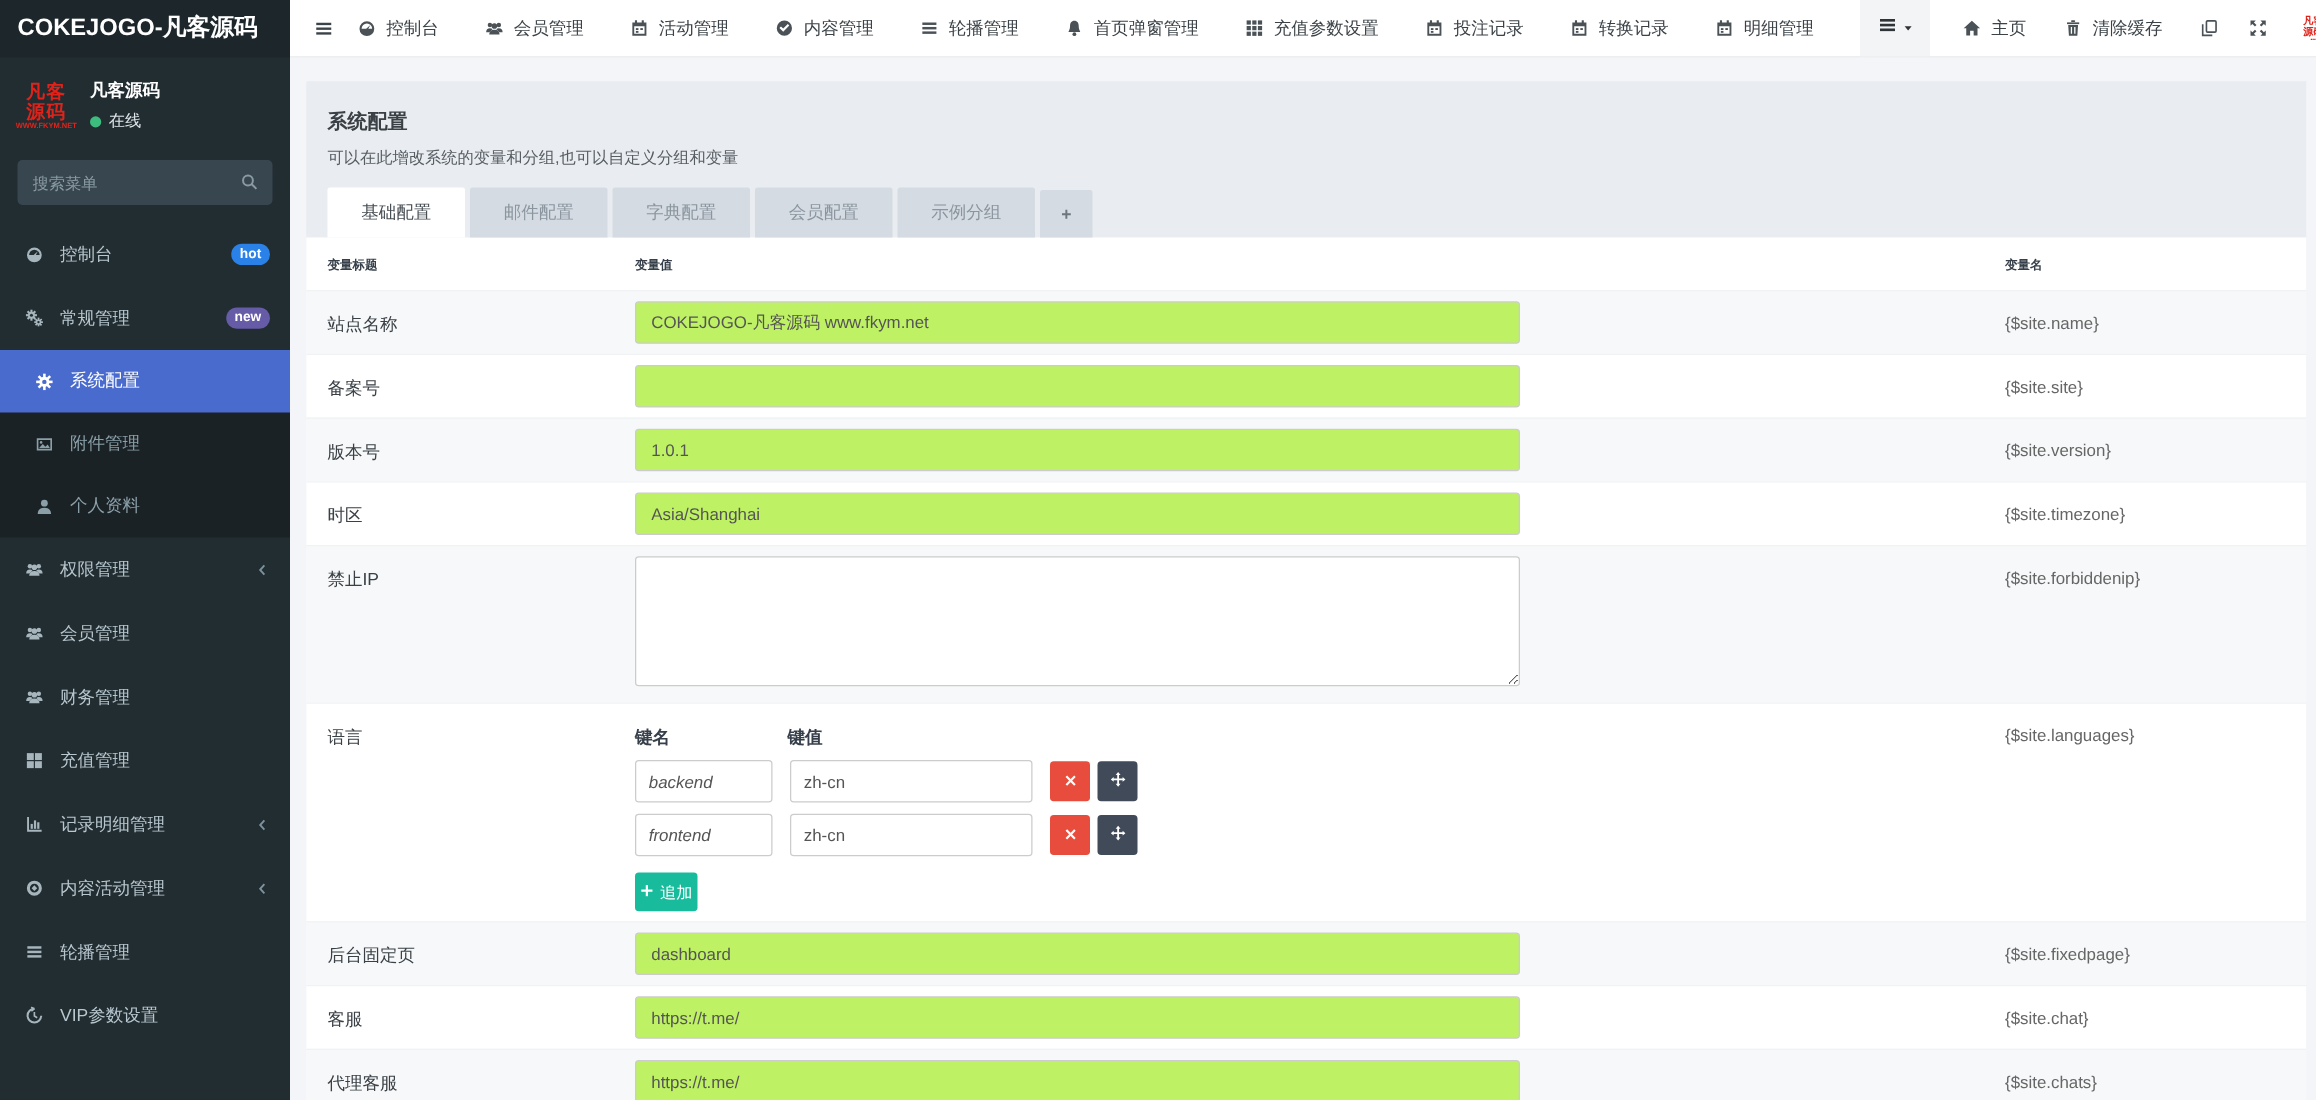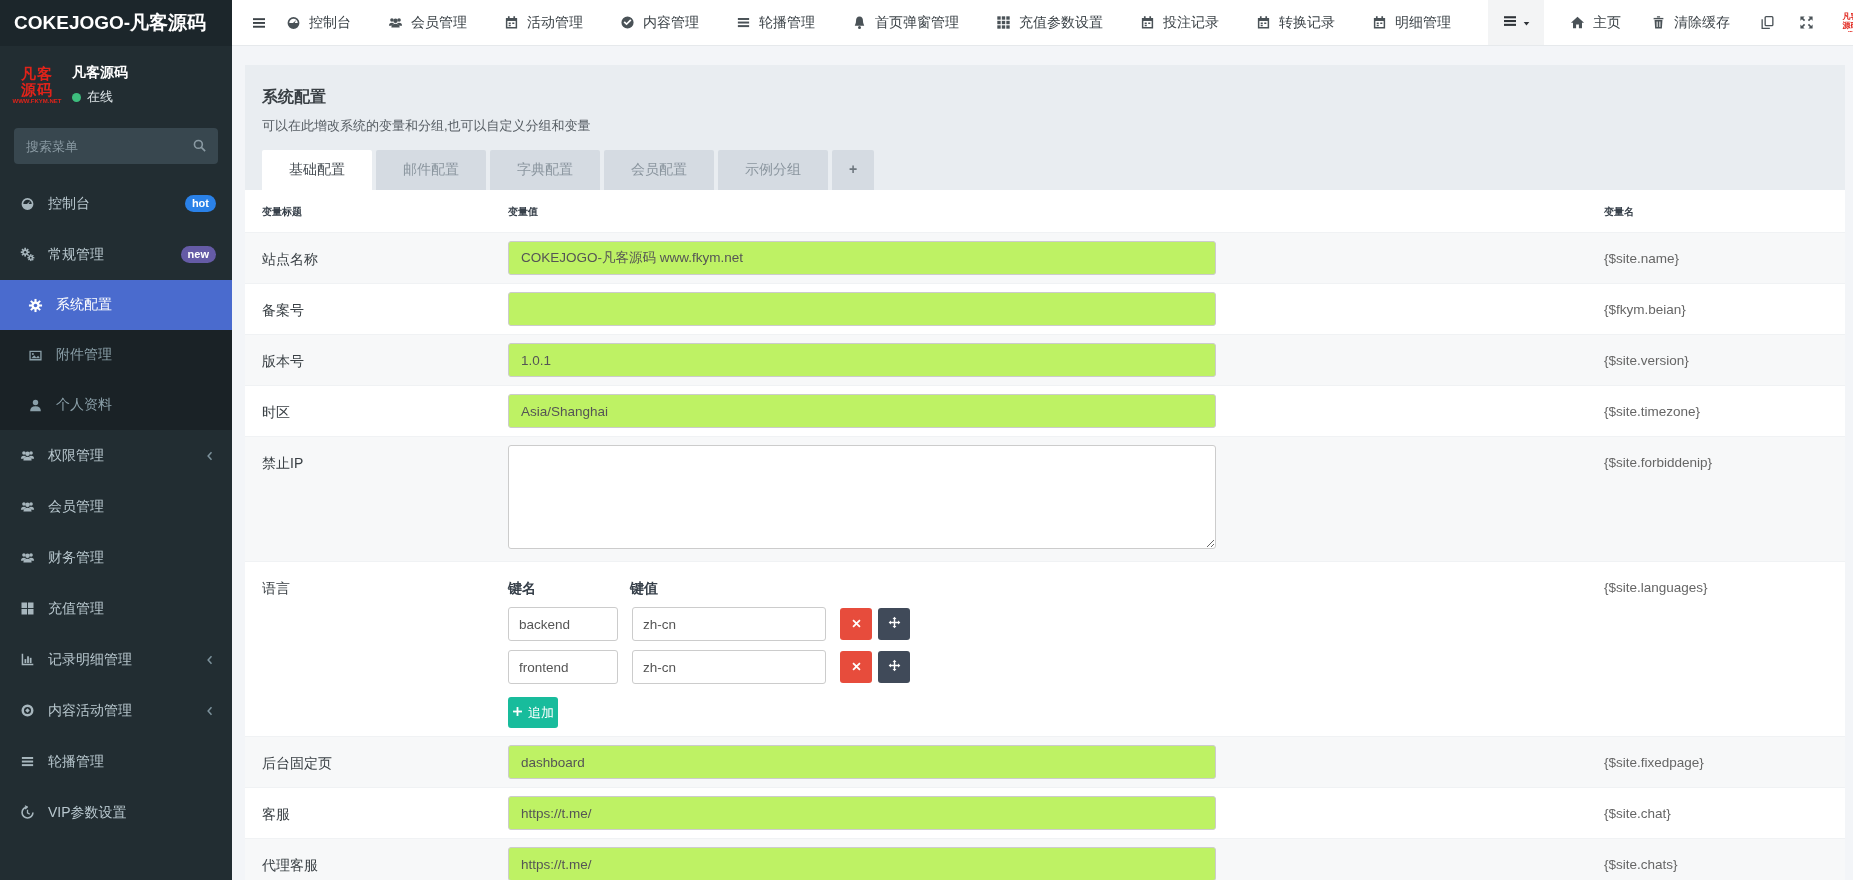--- a/index.html
+++ b/index.html
@@ -50,39 +50,39 @@
   .mini-logo { width:25px; height:25px; display:flex; flex-direction:column; align-items:center; justify-content:center;
                color:#e0231a; font-weight:bold; font-size:8px; line-height:9px; }
   .mini-logo .sub { font-size:4px; line-height:4px; }
 
   
   .content { position:absolute; left:232px; top:46px; right:0; bottom:0; padding:19px 8px 0 13px; overflow:hidden; }
   .panel { background:#e9edf1; min-height:820px; }
   .panel-head { padding:22px 17px 0 17px; }
   .pg-title { font-size:16px; font-weight:bold; color:#3a4045; }
   .pg-sub { font-size:13px; color:#565d63; margin-top:9px; }
-  .tabs { display:flex; gap:4px; margin-top:15px; padding:0 17px; }
+  .tabs { display:flex; gap:4px; margin-top:15px; padding:0 17px;align-items:flex-end; }
   .tab { padding:11px 27px; font-size:14px; color:#8a959e; background:#d5dbe2; border-radius:2px 2px 0 0; cursor:pointer; }
   .tab.active { background:#fff; color:#464d53; }
   .tab.plus { padding:11px 17px; color:#6d767e; font-weight:bold; }
 
   .tab-body { background:#fff; padding-bottom:40px; }
   .thead { display:grid; grid-template-columns:246px 1096px 1fr; padding:15px 0 13px 17px; font-size:10px; font-weight:bold; color:#37404a; }
   .row { display:grid; grid-template-columns:246px 1096px 1fr; padding:8px 0 8px 17px; border-top:1px solid #f0f2f4; }
   .rows .row:nth-child(odd) { background:#f7f8f9; }
   .row-label { font-size:14px; color:#3a4045; padding-top:10px; }
   .row-var { font-size:13.5px; color:#666; padding-top:10px; }
   .txt-input { width:708px; height:34px; border:1px solid #ccc; border-radius:3px; padding:0 12px; font-size:13.5px;
                color:#555; outline:none; background:#bef264; font-family:inherit; }
   .txt-area { width:708px; height:104px; border:1px solid #ccc; border-radius:3px; padding:8px 12px; font-size:13.5px;
               color:#555; outline:none; background:#fff; font-family:inherit; }
   .kv-head { display:flex; font-size:14px; font-weight:bold; color:#37404a; margin:6px 0 9px 0; }
   .kv-head .k { width:122px; }
   .kv-row { display:flex; align-items:center; margin-bottom:9px; gap:6px; }
-  .kv-key { width:110px; height:34px; border:1px solid #ccc; border-radius:3px; padding:0 10px; font-size:13.5px; color:#555; outline:none; font-family:inherit; }
+  .kv-key { width:110px; height:34px; border:1px solid #ccc; border-radius:3px; padding:0 10px; font-size:13.5px; color:#555; outline:none; font-family:inherit;font-style:italic; }
   .kv-val { width:194px; height:34px; border:1px solid #ccc; border-radius:3px; padding:0 10px; font-size:13.5px; color:#555; outline:none; font-family:inherit; }
   .sq-btn { width:32px; height:32px; border:none; border-radius:3px; color:#fff; display:flex; align-items:center;
             justify-content:center; cursor:pointer; }
   .append-btn { margin-top:4px; height:31px; border:none; border-radius:3px; color:#fff; font-size:13px;
                 padding:0 4px; display:inline-flex; align-items:center; gap:5px; cursor:pointer; font-family:inherit; }
 </style>
 </head>
 <body>
 
 <div class="sidebar">
@@ -492,21 +492,21 @@
       </div>
       <div class="rows" id="rows">
           <div class="row">
             <div class="row-label">站点名称</div>
             <div><input class="txt-input" value="COKEJOGO-凡客源码 www.fkym.net" style=""></div>
             <div class="row-var">{$site.name}</div>
           </div>
           <div class="row">
             <div class="row-label">备案号</div>
             <div><input class="txt-input" value="" style=""></div>
-            <div class="row-var">{$fkym.beian}</div>
+            <div class="row-var">{$site.site}</div>
           </div>
           <div class="row">
             <div class="row-label">版本号</div>
             <div><input class="txt-input" value="1.0.1" style=""></div>
             <div class="row-var">{$site.version}</div>
           </div>
           <div class="row">
             <div class="row-label">时区</div>
             <div><input class="txt-input" value="Asia/Shanghai" style=""></div>
             <div class="row-var">{$site.timezone}</div>

